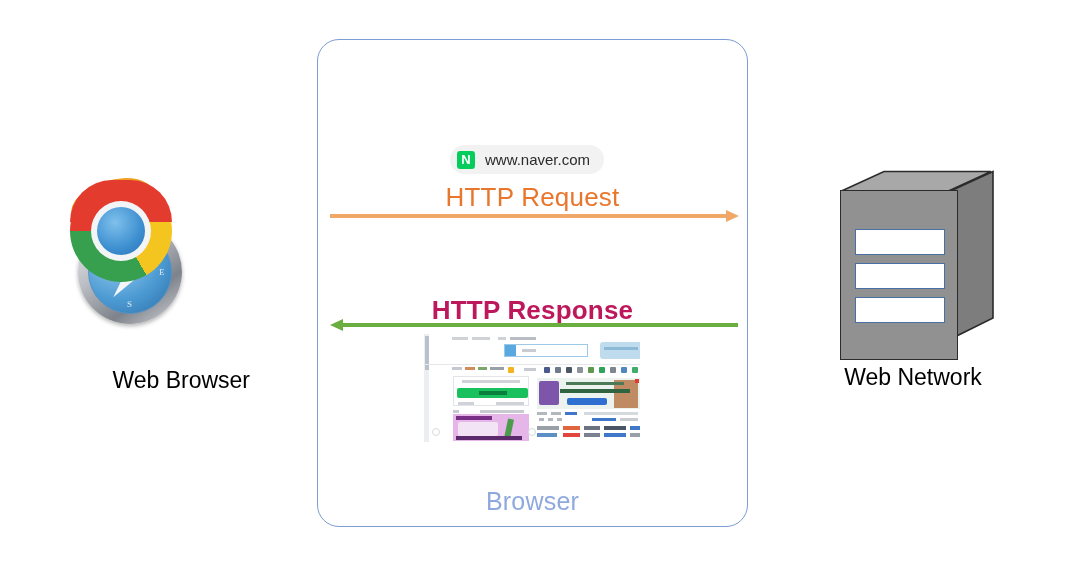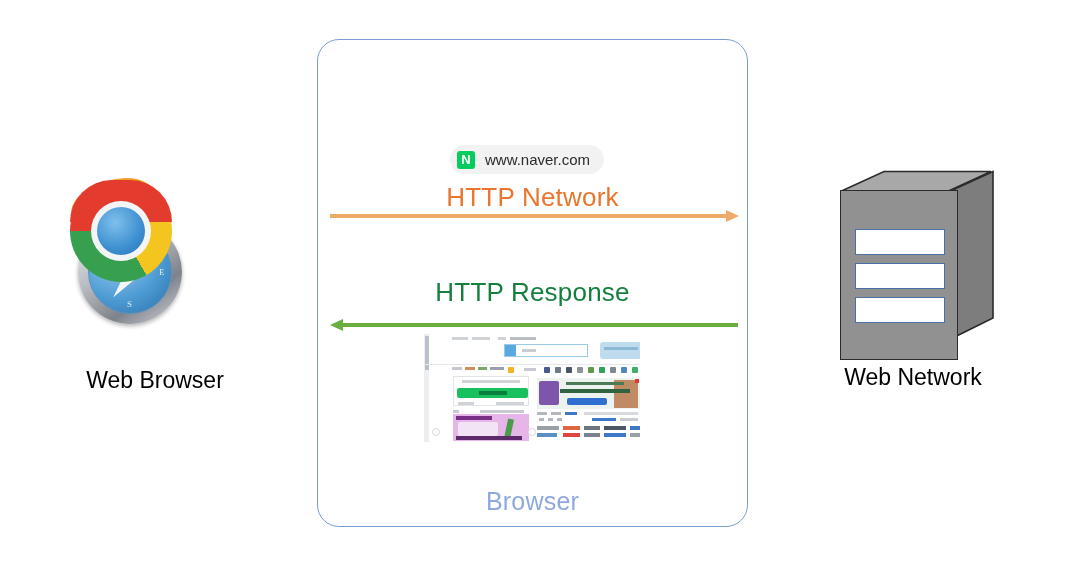--- a/index.html
+++ b/index.html
@@ -74,21 +74,21 @@
   
   .flow-label {
     position: absolute;
     width: 431px;
     left: 317px;
     text-align: center;
     font-size: 26px;
     letter-spacing: 0.2px;
   }
   .flow-label.request { top: 182px; color: #e8762d; }
-  .flow-label.response { top: 277px; color: #15803d; }
+  .flow-label.response { top: 295px; color: #be185d; font-weight: bold; }
 
   
   .arrow {
     position: absolute;
     height: 12px;
   }
   .arrow .shaft {
     position: absolute;
     top: 4px;
     height: 4px;
@@ -404,34 +404,34 @@
   .srv-slot.s3 { top: 106px; }
 
   
   .node-label {
     position: absolute;
     text-align: center;
     font-size: 23px;
     color: #000000;
     white-space: nowrap;
   }
-  .label-browser { left: 60px; top: 367px; width: 190px; }
+  .label-browser { left: 60px; top: 367px; width: 190px; text-align: right; }
   .label-server { left: 818px; top: 364px; width: 190px; }
 </style>
 </head>
 <body>
 
 <div class="network-box"></div>
 
 <div class="url-pill">
   <span class="naver-logo">N</span>
   <span class="url-text">www.naver.com</span>
 </div>
 
-<div class="flow-label request">HTTP Network</div>
+<div class="flow-label request">HTTP Request</div>
 <div class="arrow arrow-request">
   <div class="shaft"></div>
   <div class="head"></div>
 </div>
 
 <div class="flow-label response">HTTP Response</div>
 <div class="arrow arrow-response">
   <div class="shaft"></div>
   <div class="head"></div>
 </div>

